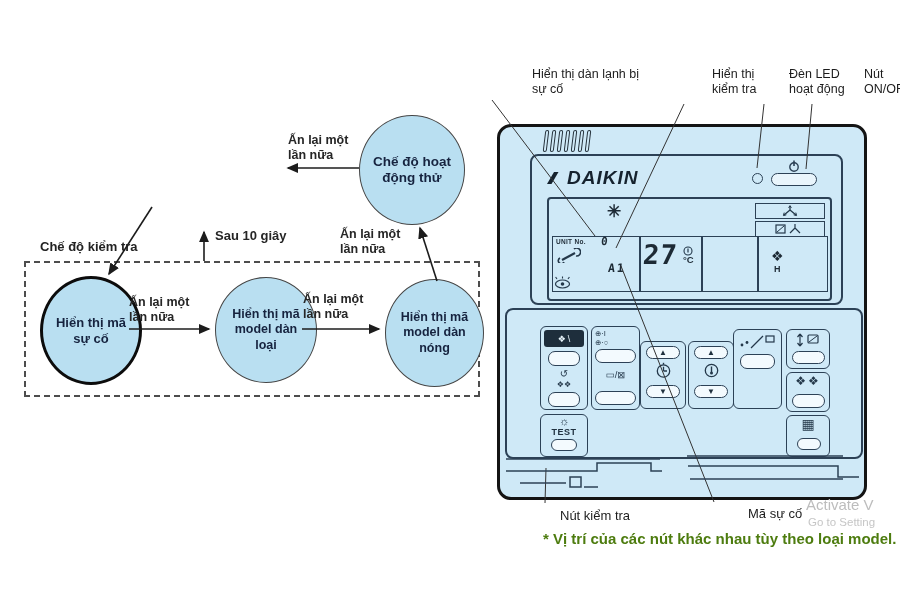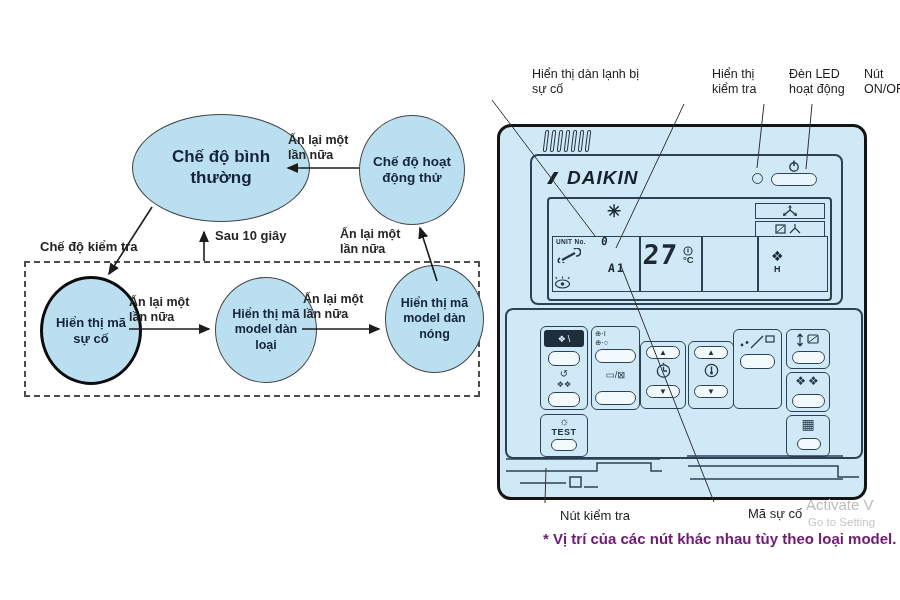--- a/index.html
+++ b/index.html
@@ -37,37 +37,34 @@
   .logo{position:absolute;display:flex;align-items:center;gap:8px;color:#15222e;
         font-weight:bold;font-style:italic;font-size:19px;letter-spacing:1px;}
 </style>
 </head>
 <body>
 
 <div class="canvas">
 
   <div class="dashedbox" style="left:24px;top:261px;width:452px;height:132px;"></div>
 
-  <div class="node" style="left:132px;top:114px;width:148px;height:106px;font-size:17px;padding:0 14px;">
-    <span>Chế độ bình thường</span>
-  </div>
 
   <div class="node" style="left:359px;top:115px;width:90px;height:108px;font-size:13.5px;padding:0 7px;">
     <span>Chế độ hoạt động thử</span>
   </div>
 
   <div class="node node-thick" style="left:40px;top:276px;width:86px;height:103px;font-size:13px;padding:0 5px;">
     <span>Hiển thị mã sự cố</span>
   </div>
 
   <div class="node" style="left:215px;top:277px;width:84px;height:104px;font-size:12.5px;padding:0 8px;">
     <span>Hiển thị mã model dàn loại</span>
   </div>
 
-  <div class="node" style="left:385px;top:265px;width:85px;height:106px;font-size:12.5px;padding:0 6px;">
+  <div class="node" style="left:385px;top:279px;width:85px;height:106px;font-size:12.5px;padding:0 6px;">
     <span>Hiển thị mã model dàn nóng</span>
   </div>
 
   <div class="lbl" style="left:288px;top:133px;width:68px;">Ấn lại một lần nữa</div>
   <div class="lbl" style="left:215px;top:228px;white-space:nowrap;font-size:13px;">Sau 10 giây</div>
   <div class="lbl" style="left:340px;top:227px;width:66px;">Ấn lại một lần nữa</div>
   <div class="lbl" style="left:129px;top:295px;width:68px;">Ấn lại một lần nữa</div>
   <div class="lbl" style="left:303px;top:292px;width:68px;">Ấn lại một lần nữa</div>
 
   <div class="note" style="left:16px;top:237px;white-space:nowrap;margin-left:24px;">Chế độ kiểm tra</div>
@@ -237,21 +234,21 @@
   <div class="callout" style="left:666px;top:67px;width:56px;">Hiển thị kiểm tra</div>
   <div class="callout" style="left:743px;top:67px;width:64px;">Đèn LED hoạt động</div>
   <div class="callout" style="left:818px;top:67px;width:50px;">Nút ON/OFF</div>
 
   <div class="callout" style="left:514px;top:508px;font-size:13px;">Nút kiểm tra</div>
   <div class="callout" style="left:702px;top:506px;font-size:13px;">Mã sự cố</div>
 
   <div class="wm" style="left:806px;top:496px;font-size:15px;">Activate V</div>
   <div class="wm" style="left:808px;top:516px;font-size:11.5px;color:#c6c6c6;">Go to Setting</div>
 
-  <div class="callout" style="left:497px;top:530px;font-size:15px;font-weight:600;color:#701a75;white-space:nowrap;">* Vị trí của các nút khác nhau tùy theo loại model.</div>
+  <div class="callout" style="left:497px;top:530px;font-size:15px;font-weight:600;color:#4d7c0f;white-space:nowrap;">* Vị trí của các nút khác nhau tùy theo loại model.</div>
 
   <svg class="overlay">
     <defs>
       <marker id="ah" orient="auto" markerWidth="9" markerHeight="8" refX="6.5" refY="3.2">
         <path d="M0,0 L7.5,3.2 L0,6.4 Z" fill="#1c1c1c"></path>
       </marker>
     </defs>
 
     <line x1="359" y1="168" x2="288" y2="168" stroke="#1c1c1c" stroke-width="1.6" marker-end="url(#ah)"></line>
     <line x1="152" y1="207" x2="109" y2="274" stroke="#1c1c1c" stroke-width="1.6" marker-end="url(#ah)"></line>

